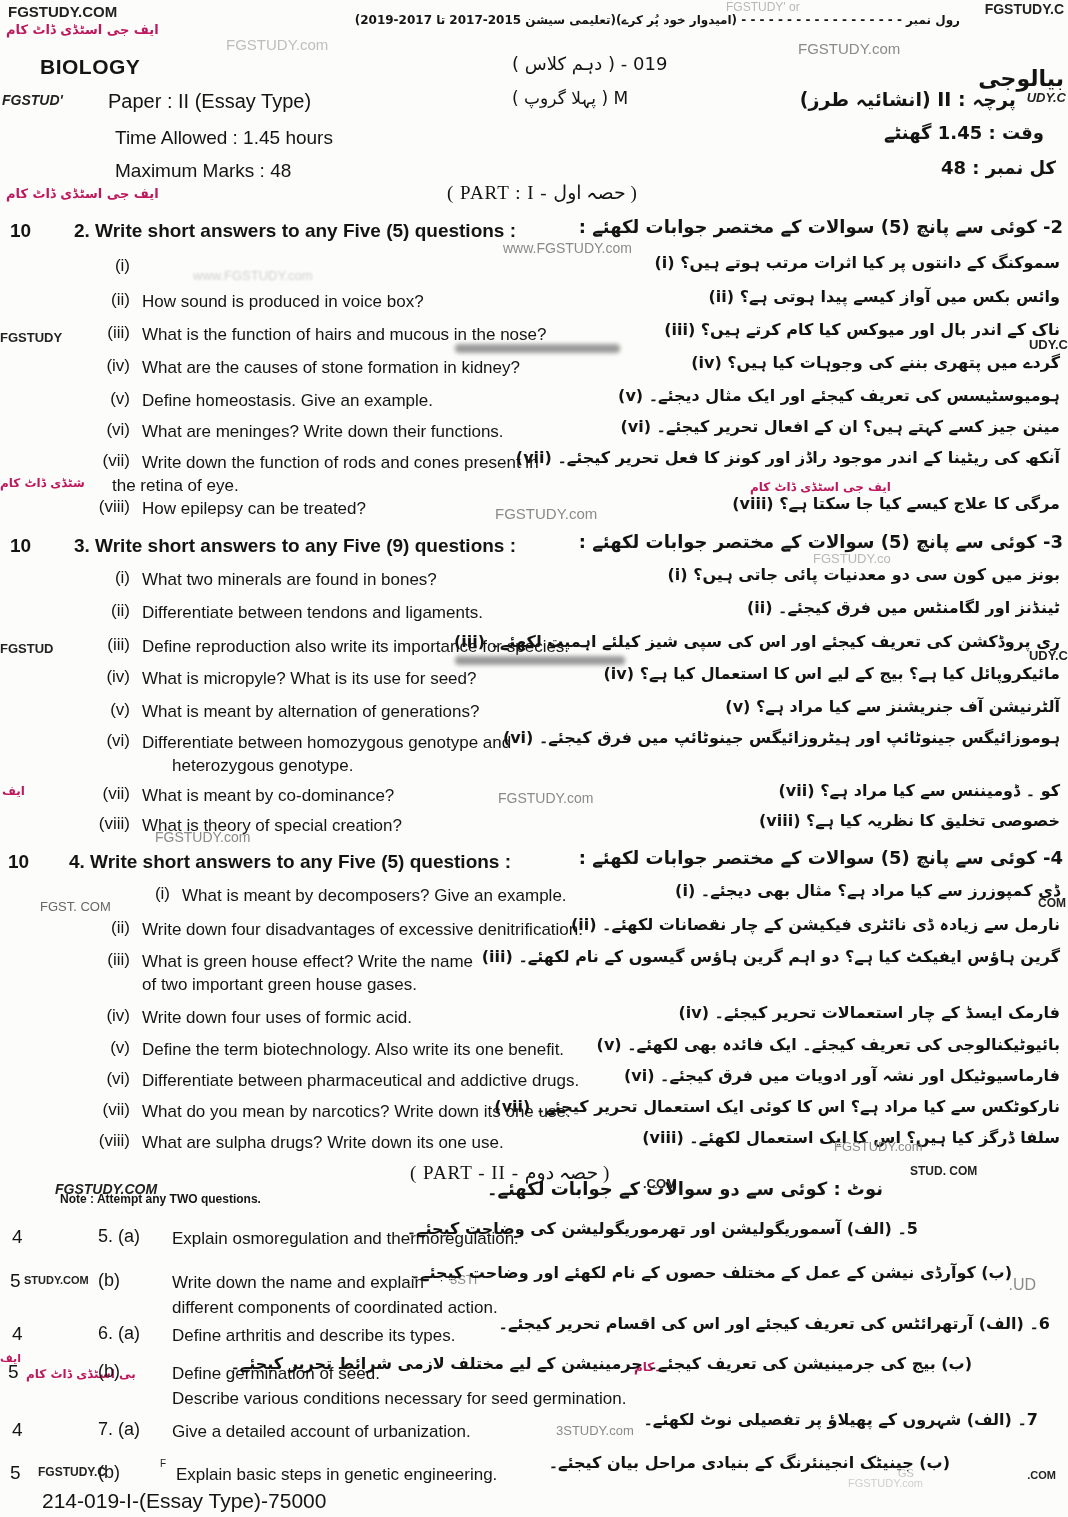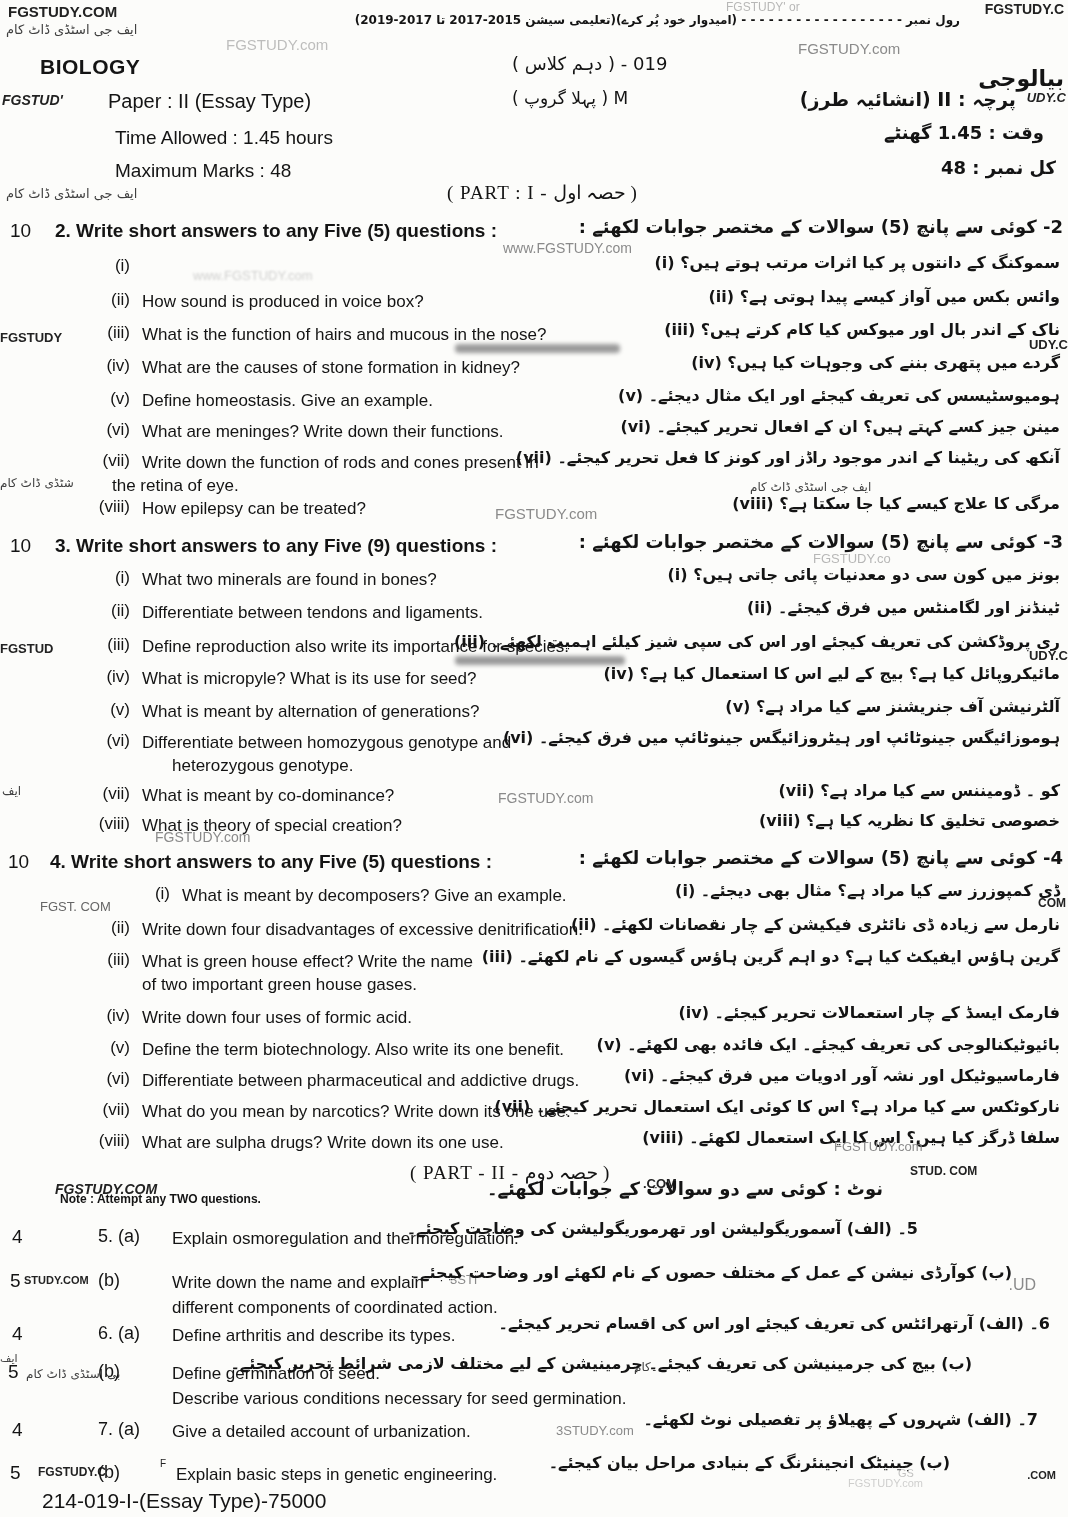--- a/index.html
+++ b/index.html
@@ -11,40 +11,40 @@
   .it{font-style:italic;}
   
   .subject-en{font-size:21px;font-weight:bold;letter-spacing:.5px;}
   .subject-ur{font-size:22px;font-weight:bold;margin-top:16px;}
   .hdr-en{font-size:20px;}
   .hdr-en-sm{font-size:19px;}
   .hdr-ur{font-size:18px;font-weight:bold;}
   .roll{font-size:12px;font-weight:bold;}
   .part-title{font-family:"Liberation Serif",serif;font-size:19px;letter-spacing:1px;}
   
-  .sec-marks{font-size:19px;font-weight:normal;}
-  .sec-en{font-size:19px;font-weight:bold;}
+  .sec-marks{font-size:19px;font-weight:bold;}
+  .sec-en{font-size:19px;font-weight:bold;margin-left:19px;}
   .sec-ur{font-size:18px;font-weight:bold;margin-left:13px;}
   .qrow{position:absolute;left:0;right:0;height:26px;}
   .qrow .num{position:absolute;left:55px;width:75px;text-align:right;font-size:17px;white-space:nowrap;}
   .qrow .en{position:absolute;left:142px;font-size:17px;line-height:23px;white-space:nowrap;}
   .qrow .uq{position:absolute;right:8px;top:-3px;font-size:16px;font-weight:bold;white-space:nowrap;}
   .l2{display:block;white-space:nowrap;}
   
   .p2row{position:absolute;left:0;right:0;height:28px;}
   .p2row .marks{position:absolute;left:12px;font-size:19px;}
   .p2row .label{position:absolute;left:98px;width:64px;text-align:left;font-size:18px;white-space:nowrap;}
   .p2row .en{position:absolute;left:172px;font-size:17px;line-height:25px;white-space:nowrap;}
   .p2row .uq{position:absolute;font-size:16px;font-weight:bold;white-space:nowrap;}
   .note-en{font-size:12px;font-weight:bold;}
   .note-ur{font-size:18px;font-weight:bold;}
   
   .wm-dark{color:#222;font-weight:bold;font-size:13px;}
   .wm-gray{color:#8a8a8a;font-size:14px;}
-  .wm-ur{font-family:"DejaVu Sans",sans-serif;direction:rtl;font-size:12px;font-weight:normal;color:#404040;}
+  .wm-ur{font-family:"DejaVu Sans",sans-serif;direction:rtl;font-size:12px;font-weight:bold;color:#be185d;}
   .smudge{position:absolute;height:9px;background:#9a9a9a;filter:blur(2px);border-radius:4px;}
   .footer{font-size:21px;}
 </style>
 </head>
 <body>
 
 <div class="page">
 
   <span class="abs wm-dark" style="left:8px;top:3px;font-size:15px">FGSTUDY.COM</span>
   <span class="abs wm-dark" style="right:4px;top:1px;font-size:14px">FGSTUDY.C</span>

